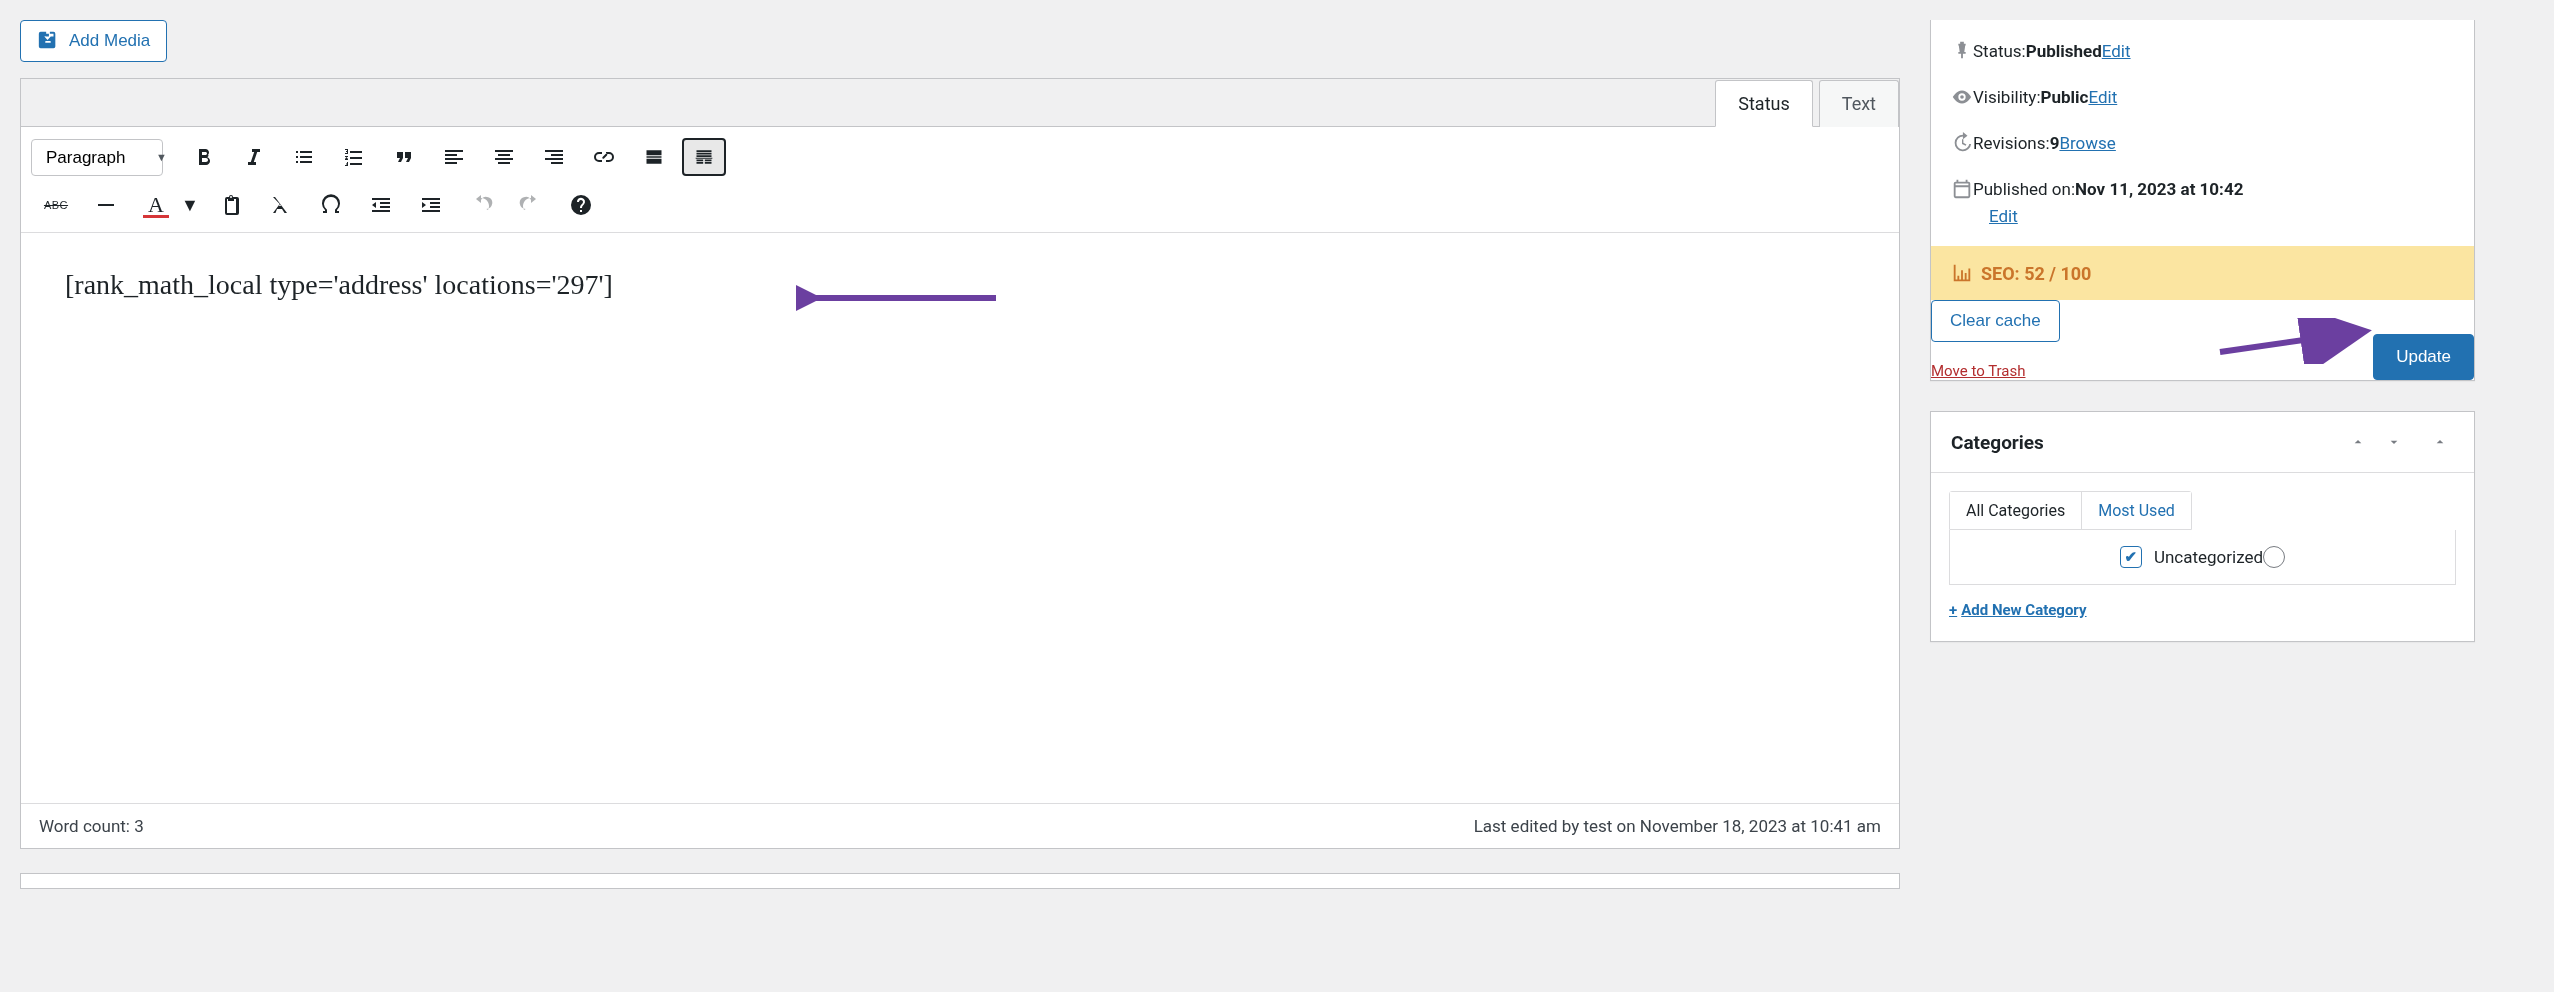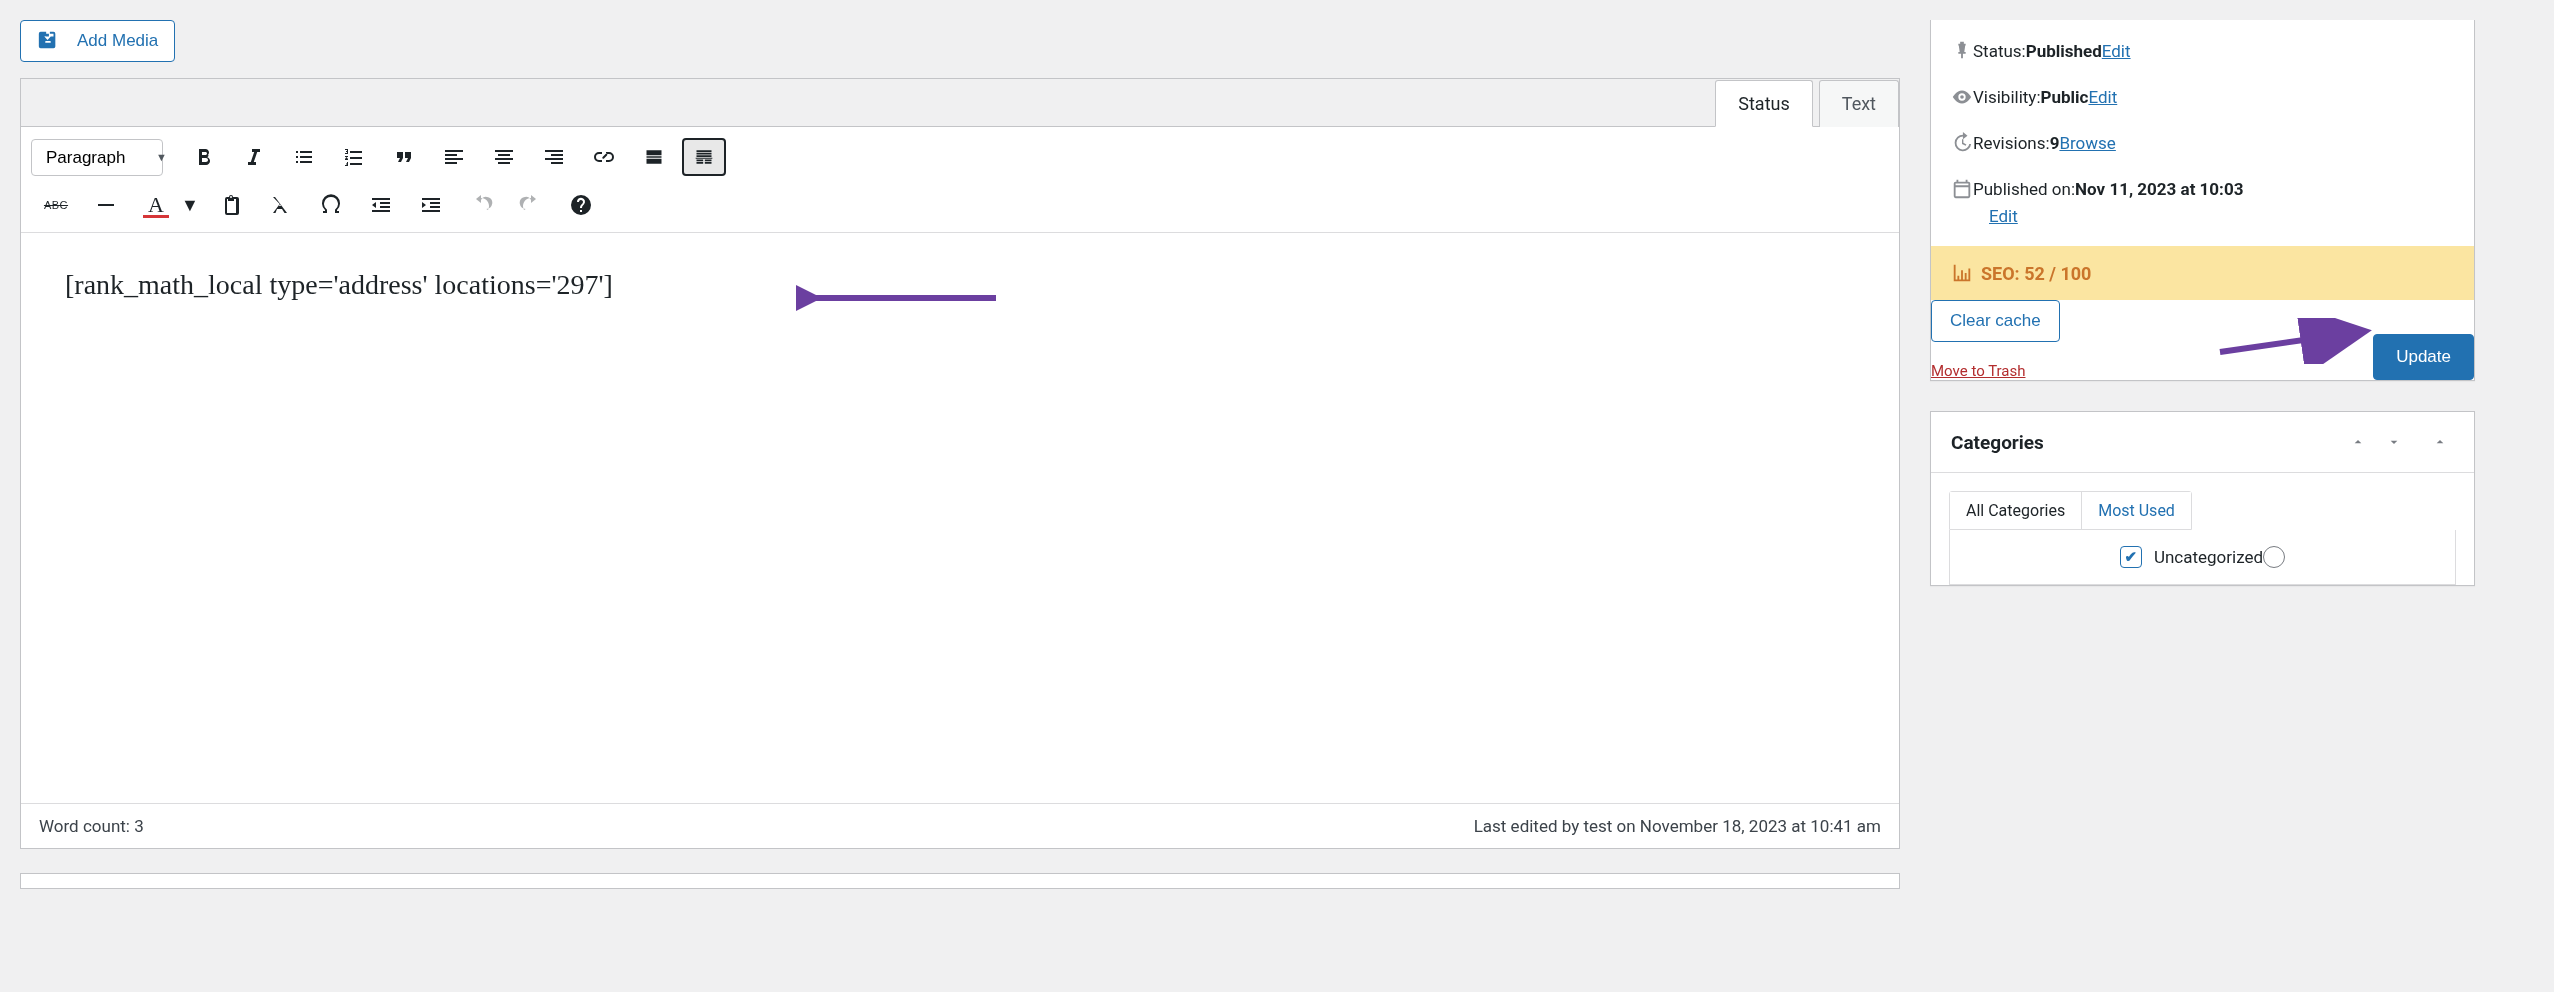--- a/index.html
+++ b/index.html
@@ -24,21 +24,21 @@
     width:2554px;
     min-height:992px;
     padding:20px 0 0 20px;
   }
   .layout{display:flex;gap:30px;align-items:flex-start;}
   .main{flex:0 0 1880px;display:flex;flex-direction:column;}
   .side{flex:0 0 545px;display:flex;flex-direction:column;gap:30px;}
   
   .media-row{display:flex;align-items:center;justify-content:space-between;}
   .btn-add-media{
-    display:inline-flex;align-items:center;gap:18px;
+    display:inline-flex;align-items:center;gap:10px;
     background:#fff;border:1px solid var(--wp-blue);border-radius:4px;
     color:var(--wp-blue);font-size:17px;padding:9px 16px;cursor:pointer;
   }
   .btn-add-media svg{width:22px;height:22px;fill:var(--wp-blue);}
   
   .editor-wrap{
     background:#fff;border:1px solid var(--wp-border);margin-top:16px;
     box-shadow:0 0 0 transparent;
   }
   .editor-tabs{display:flex;justify-content:flex-end;background:var(--wp-bg);border-bottom:1px solid var(--wp-border);margin-bottom:-1px;}
@@ -316,21 +316,21 @@
           <strong>9</strong>
           <span class="link">Browse</span>
         </div>
         <div class="publish-row wrap">
           <span class="icon">
               <svg viewBox="0 0 24 24">
                 <path d="M19 4h-1V2h-2v2H8V2H6v2H5a2 2 0 0 0-2 2v14a2 2 0 0 0 2 2h14a2 2 0 0 0 2-2V6a2 2 0 0 0-2-2zm0 16H5V10h14zm0-12H5V6h14z"></path>
               </svg>
             </span>
           <span>Published on:</span>
-          <strong>Nov 11, 2023 at 10:03</strong>
+          <strong>Nov 11, 2023 at 10:42</strong>
           <span class="link" style="flex-basis:100%;margin-left:38px;margin-top:6px;">Edit</span>
         </div>
       </div>
 
       <div class="seo-bar">
         <svg viewBox="0 0 24 24">
             <path d="M3 3v18h18v-2H5V3zm4 12h2v4H7zm4-6h2v10h-2zm4 3h2v7h-2zm4-5h2v12h-2z"></path>
           </svg>
         <span>SEO: 52 / 100</span>
       </div>
@@ -377,16 +377,19 @@
         <div class="cat-tab active">All Categories</div>
         <div class="cat-tab inactive">Most Used</div>
       </div>
       <div class="cat-list">
         <label class="cat-item">
           <span class="chk checked"></span>
           <span>Uncategorized</span>
         </label>
         <span class="radio"></span>
       </div>
+      <div class="add-cat">
+        <span class="link"><span class="plus">+</span><span>Add New Category</span></span>
+      </div>
     </div>
 
   </div>
 </div>
 
 </body></html>

